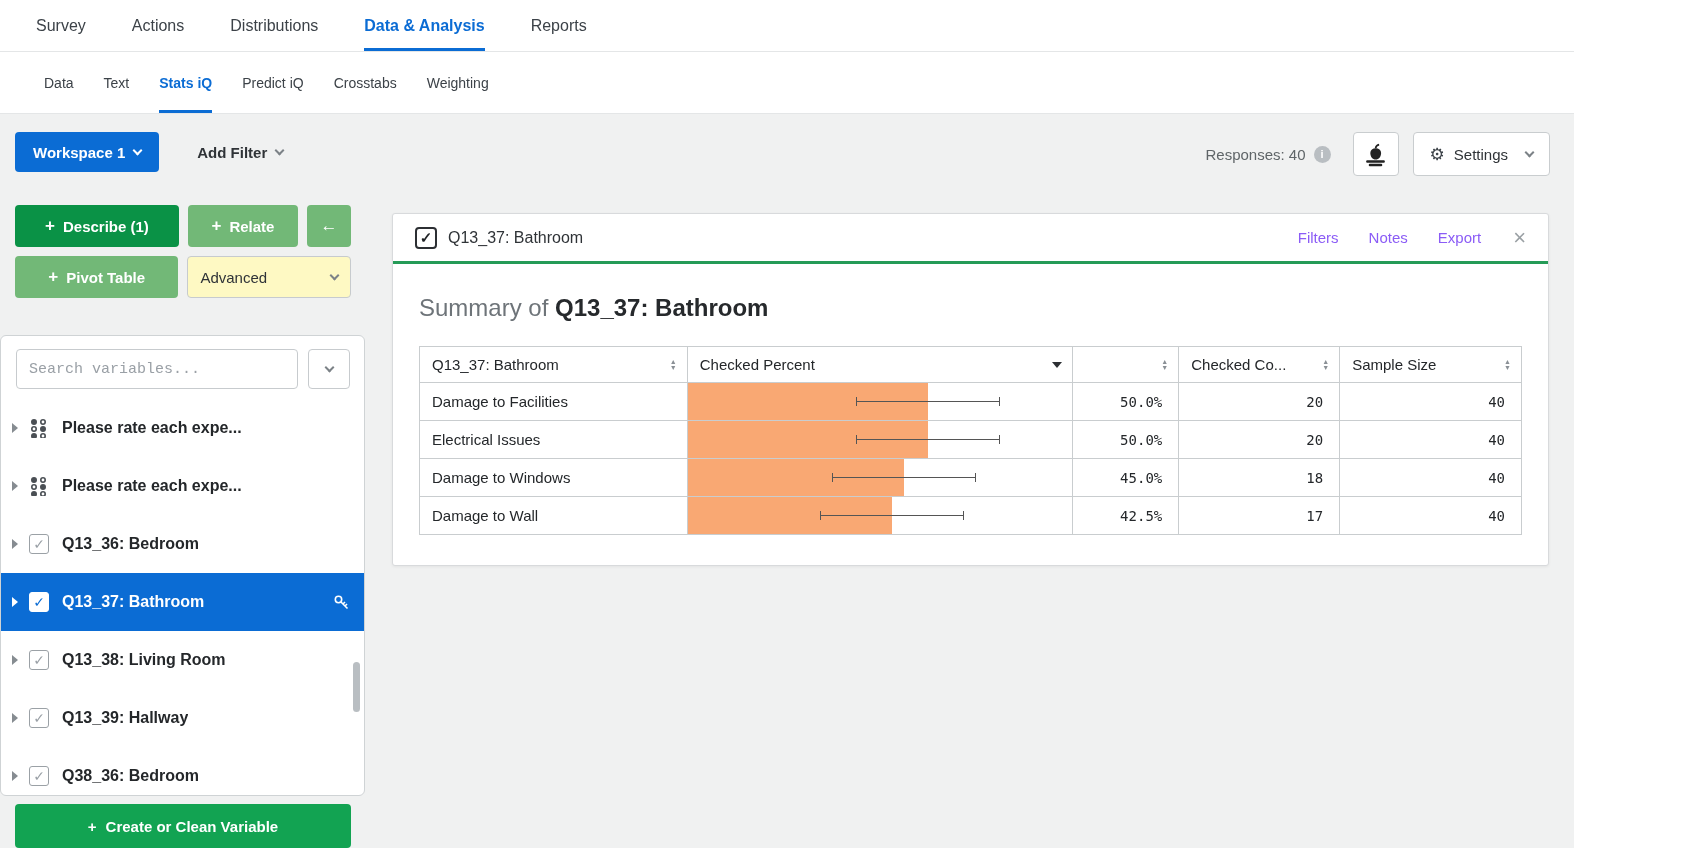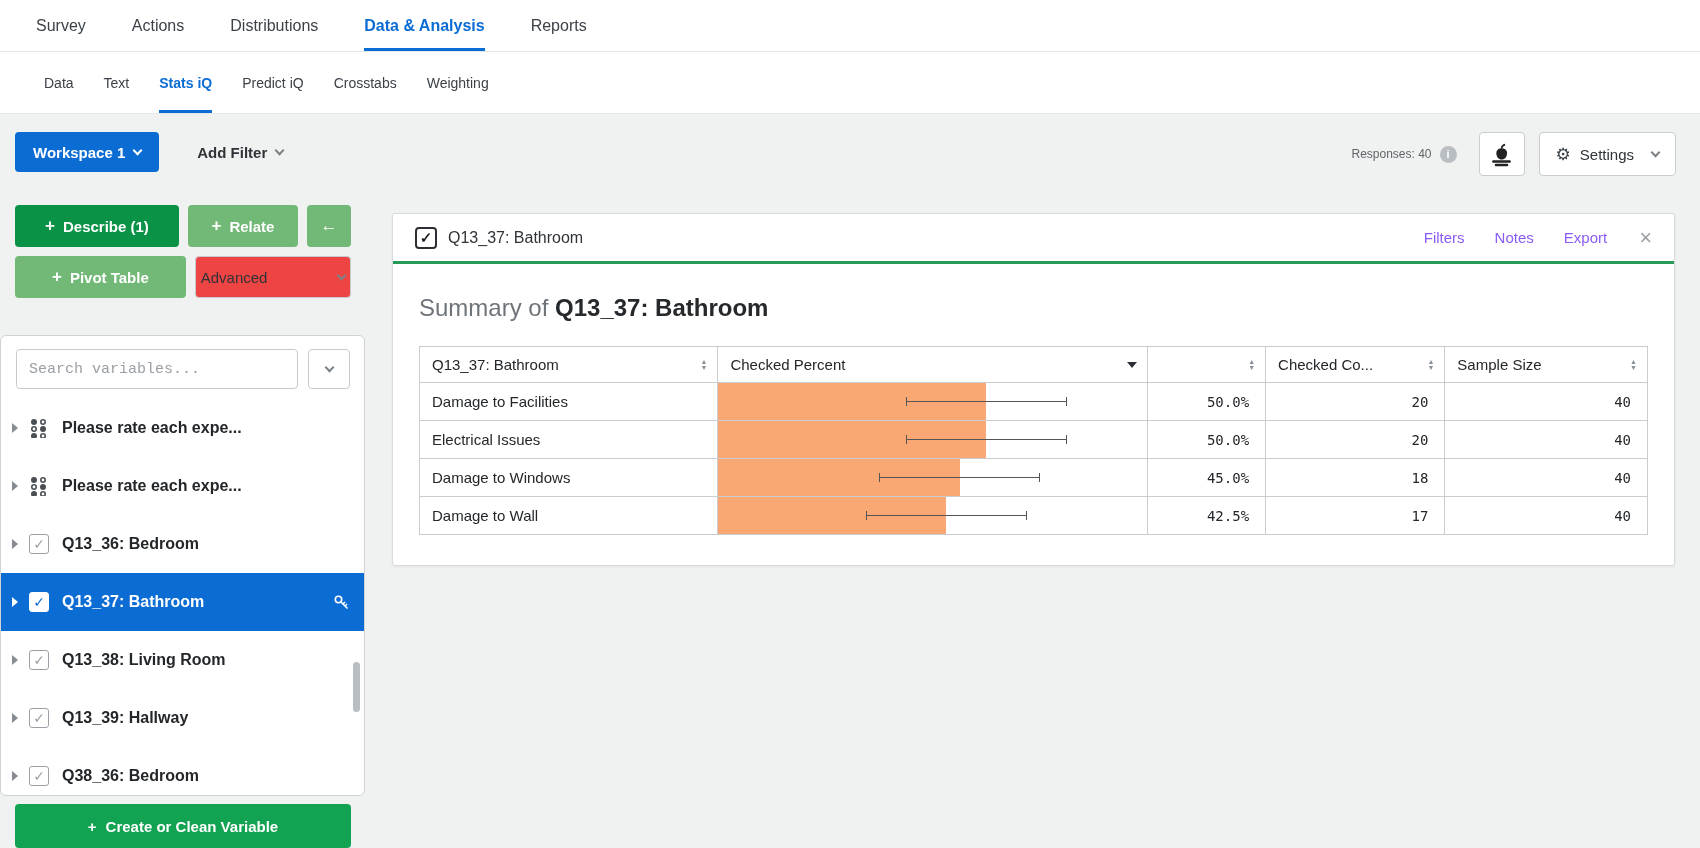--- a/index.html
+++ b/index.html
@@ -1,16 +1,16 @@
 <!DOCTYPE html>
 <html><head>
 <meta charset="utf-8">
 <style>
   html,body{margin:0;padding:0;}
-  .app{width:1700px;height:848px;position:relative;overflow:hidden;background:#f0f1f1;
+  .app{width:1574px;height:848px;position:relative;overflow:hidden;background:#f0f1f1;
        font-family:"Liberation Sans",sans-serif;color:#2f3337;box-sizing:border-box;}
   *,*:before,*:after{box-sizing:border-box;}
 
   
   .topnav{height:52px;background:#fff;border-bottom:1px solid #e4e6e7;display:flex;
           align-items:stretch;padding:0 36px;gap:46px;}
   .topnav .tab{display:flex;align-items:center;font-size:16px;color:#3c4248;cursor:pointer;
                border-bottom:3px solid transparent;padding-top:3px;}
   .topnav .tab.active{color:#0b6cd4;font-weight:700;border-bottom-color:#0b6cd4;}
 
@@ -22,21 +22,21 @@
   .subnav .tab.active{color:#0b6cd4;font-weight:700;border-bottom-color:#0b6cd4;text-align:right;}
 
   
   .toolbar{height:91px;display:flex;align-items:flex-start;padding:18px 24px 0 15px;}
   .workspace-btn{height:40px;background:#0b6cd4;color:#fff;border:none;border-radius:4px;
                  font-family:inherit;font-size:15px;font-weight:700;display:flex;align-items:center;
                  padding:0 18px;cursor:pointer;}
   .add-filter{height:40px;display:flex;align-items:center;margin-left:38px;font-size:15px;
               font-weight:600;color:#2f3337;cursor:pointer;}
   .toolbar-right{margin-left:auto;display:flex;align-items:center;gap:14px;}
-  .responses{font-size:12px;color:#5f6568;}
+  .responses{font-size:15px;color:#5f6568;}
   .info-icon{width:17px;height:17px;border-radius:50%;background:#b9bec2;color:#fff;font-size:11px;
              font-weight:700;display:flex;align-items:center;justify-content:center;font-style:normal;
              cursor:pointer;margin-left:-6px;}
   .icon-btn{width:46px;height:44px;background:#fff;border:1px solid #c9cdcf;border-radius:4px;
             display:flex;align-items:center;justify-content:center;cursor:pointer;margin-left:8px;}
   .settings-btn{height:44px;background:#fff;border:1px solid #c9cdcf;border-radius:4px;
                 font-family:inherit;font-size:15px;color:#2f3337;display:flex;align-items:center;
                 gap:9px;padding:0 16px;cursor:pointer;}
   .gear{font-size:17px;color:#3c4248;}
 
@@ -48,22 +48,22 @@
   .content{display:flex;height:643px;}
   .sidebar{width:365px;flex:0 0 365px;padding-left:15px;display:flex;flex-direction:column;position:relative;}
   .btn-row{display:flex;gap:9px;margin-bottom:9px;width:336px;}
   .g-btn{height:42px;border:none;border-radius:4px;color:#fff;font-family:inherit;font-size:15px;
          font-weight:700;display:flex;align-items:center;justify-content:center;gap:8px;cursor:pointer;}
   .g-btn .plus{font-size:17px;font-weight:700;}
   .btn-describe{background:#0a9246;flex:1.55;}
   .btn-relate{background:#72b877;flex:1;}
   .btn-arrow{background:#72b877;flex:0 0 44px;font-size:17px;}
   .btn-pivot{background:#72b877;flex:1.1;}
-  .btn-advanced{background:#ef4444;border:1px solid #c7cbce;color:#2f3337;font-weight:400;flex:1;
-                justify-content:space-between;padding:0 5px;}
+  .btn-advanced{background:#fef9c3;border:1px solid #c7cbce;color:#2f3337;font-weight:400;flex:1;
+                justify-content:space-between;padding:0 12px;}
 
   .var-panel{margin-left:-15px;margin-top:28px;width:365px;flex:1;background:#fff;
              border:1px solid #cfd3d5;border-radius:6px;overflow:hidden;position:relative;}
   .search-row{display:flex;padding:13px 14px 6px 15px;gap:10px;}
   .search-input{flex:1;height:40px;border:1px solid #c7cbce;border-radius:4px;padding:0 12px;
                 font-family:Liberation Mono, monospace;font-size:15px;color:#2f3337;outline:none;}
   .search-input::placeholder{color:#9aa0a6;}
   .search-drop{width:42px;height:40px;background:#fff;border:1px solid #c7cbce;border-radius:4px;
                display:flex;align-items:center;justify-content:center;cursor:pointer;color:#7c8287;}
   .var-list{padding-top:4px;}

